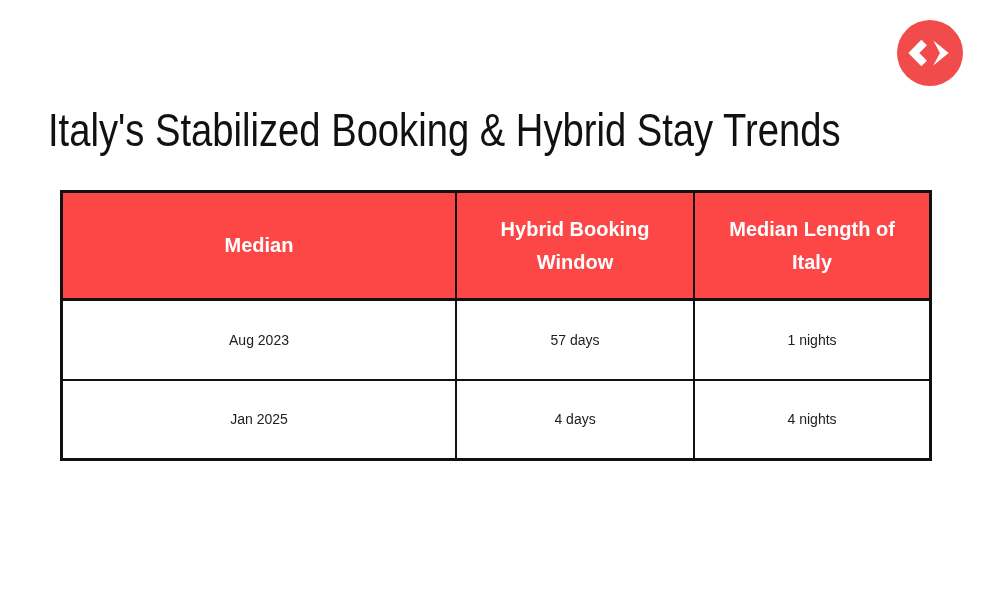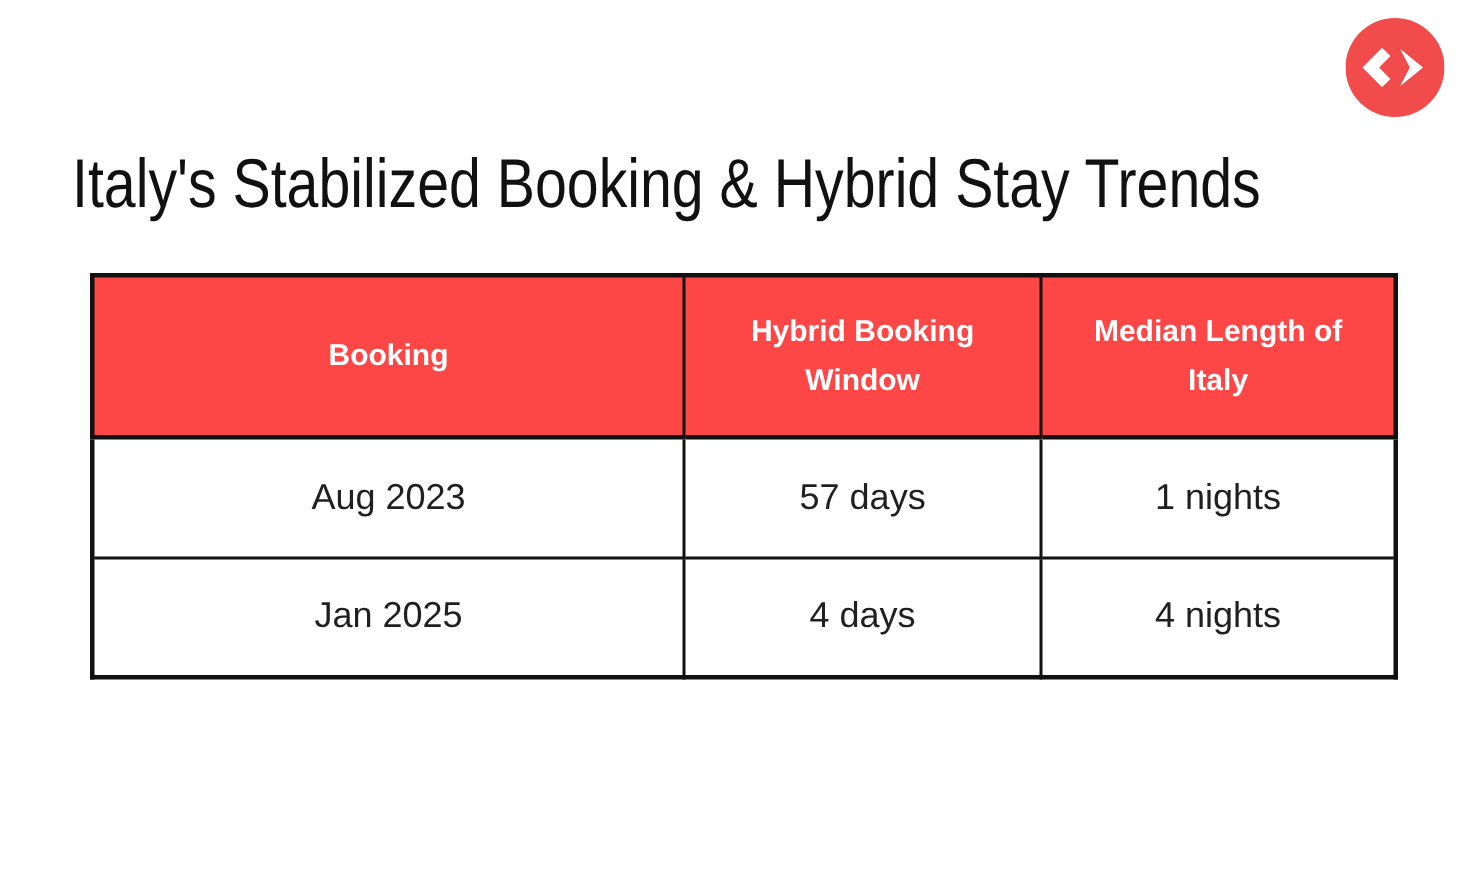--- a/index.html
+++ b/index.html
@@ -2,21 +2,21 @@
 <html><head>
 <meta charset="utf-8">
 <style>
   * { margin: 0; padding: 0; box-sizing: border-box; }
   html, body {
     width: 989px; height: 593px;
     background: #ffffff;
     overflow: hidden;
     font-family: "Liberation Sans", sans-serif;
   }
-  .page { position: relative; width: 989px; height: 440px; background: #ffffff; }
+  .page { position: relative; width: 989px; height: 440px; background: #ffffff; margin-top: 8px; }
 
   .logo {
     position: absolute;
     top: 12px; left: 897px;
     width: 66px; height: 66px;
   }
   .logo svg { display: block; width: 66px; height: 66px; }
 
   .title {
     position: absolute;
@@ -49,21 +49,21 @@
     color: #ffffff;
     font-weight: 700;
     font-size: 20px;
     line-height: 1.65;
     height: 108px;
     padding: 0 28px;
     border-bottom: 3px solid #111111;
   }
   .data-table tbody td {
     height: 80px;
-    font-size: 24px;
+    font-size: 14px;
     font-weight: 400;
     color: #202020;
     background: #ffffff;
   }
 </style>
 </head>
 <body>
 
 <div class="page">
 
@@ -78,21 +78,21 @@
   <h1 class="title">Italy's Stabilized Booking &amp; Hybrid Stay Trends</h1>
 
   <table class="data-table">
     <colgroup>
       <col style="width:45.4%">
       <col style="width:27.4%">
       <col style="width:27.2%">
     </colgroup>
     <thead>
       <tr>
-        <th>Booking</th>
+        <th>Median</th>
         <th>Hybrid Booking Window</th>
         <th>Median Length of Italy</th>
       </tr>
     </thead>
     <tbody>
       <tr>
         <td>Aug 2023</td>
         <td>57 days</td>
         <td>1 nights</td>
       </tr>

